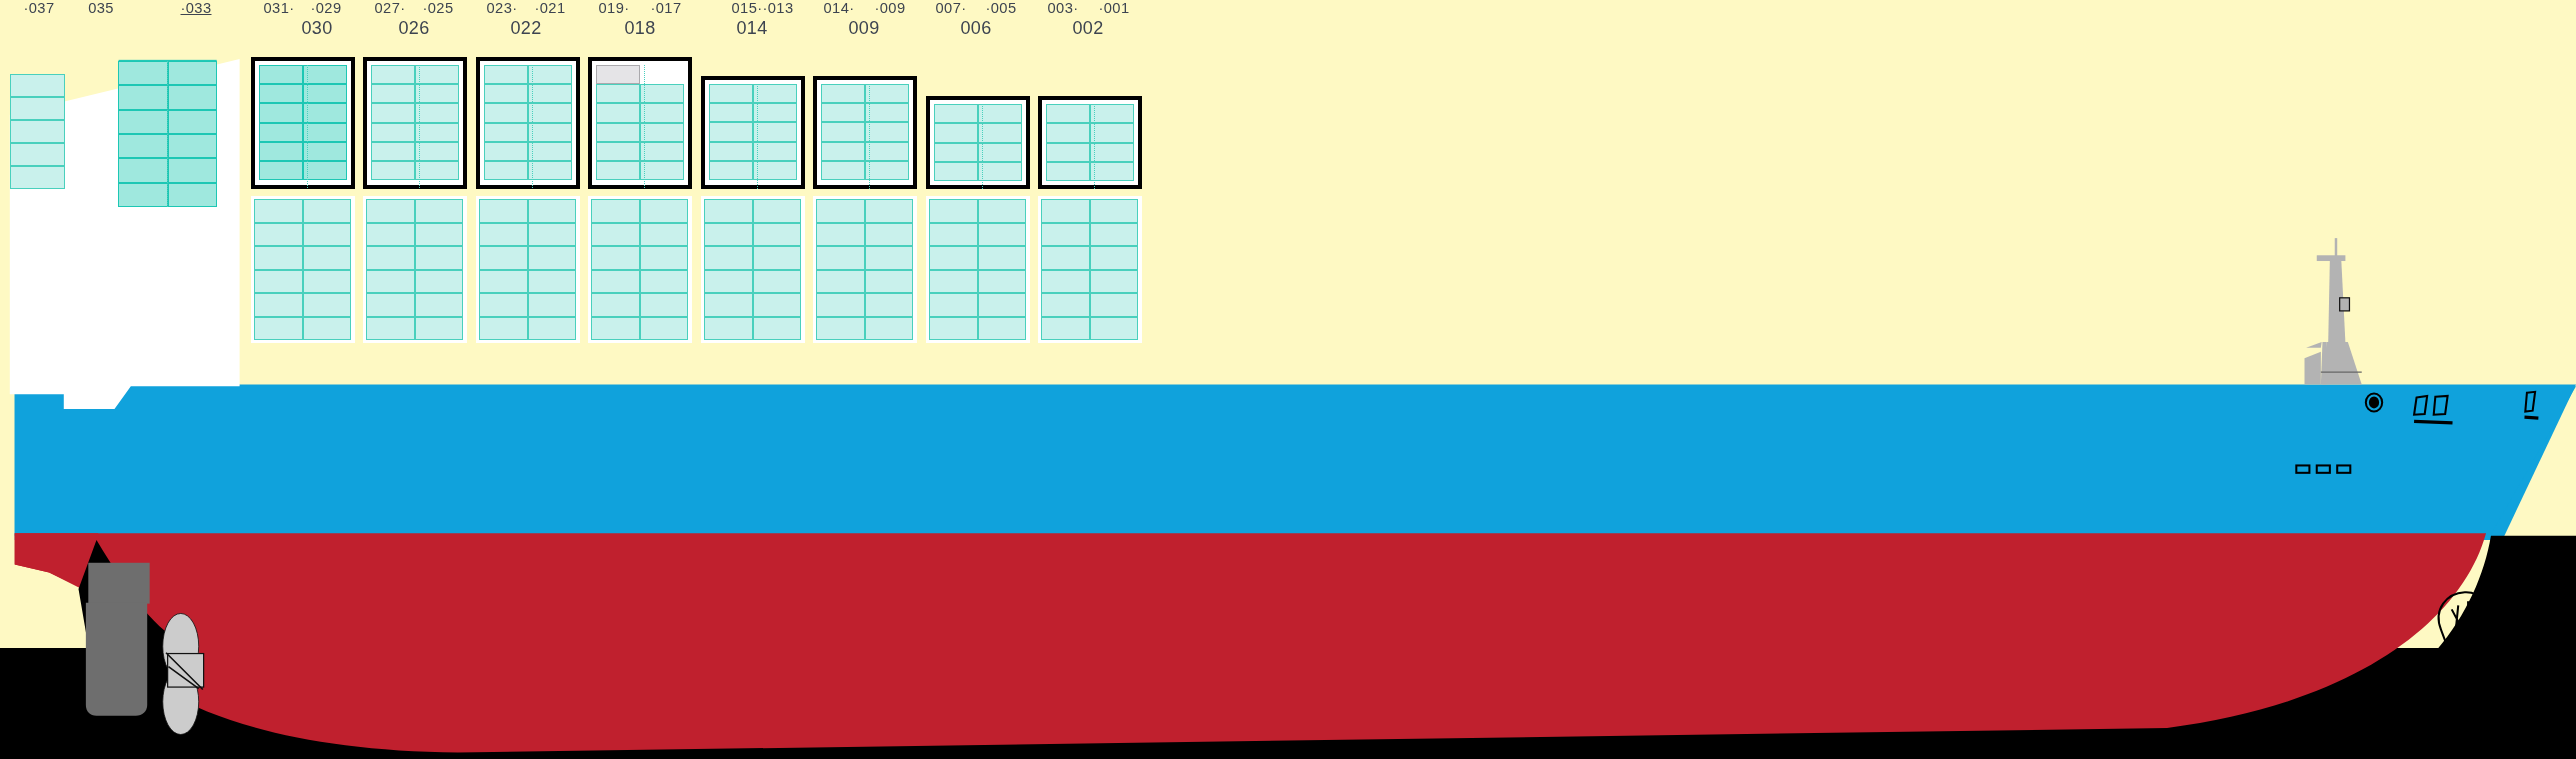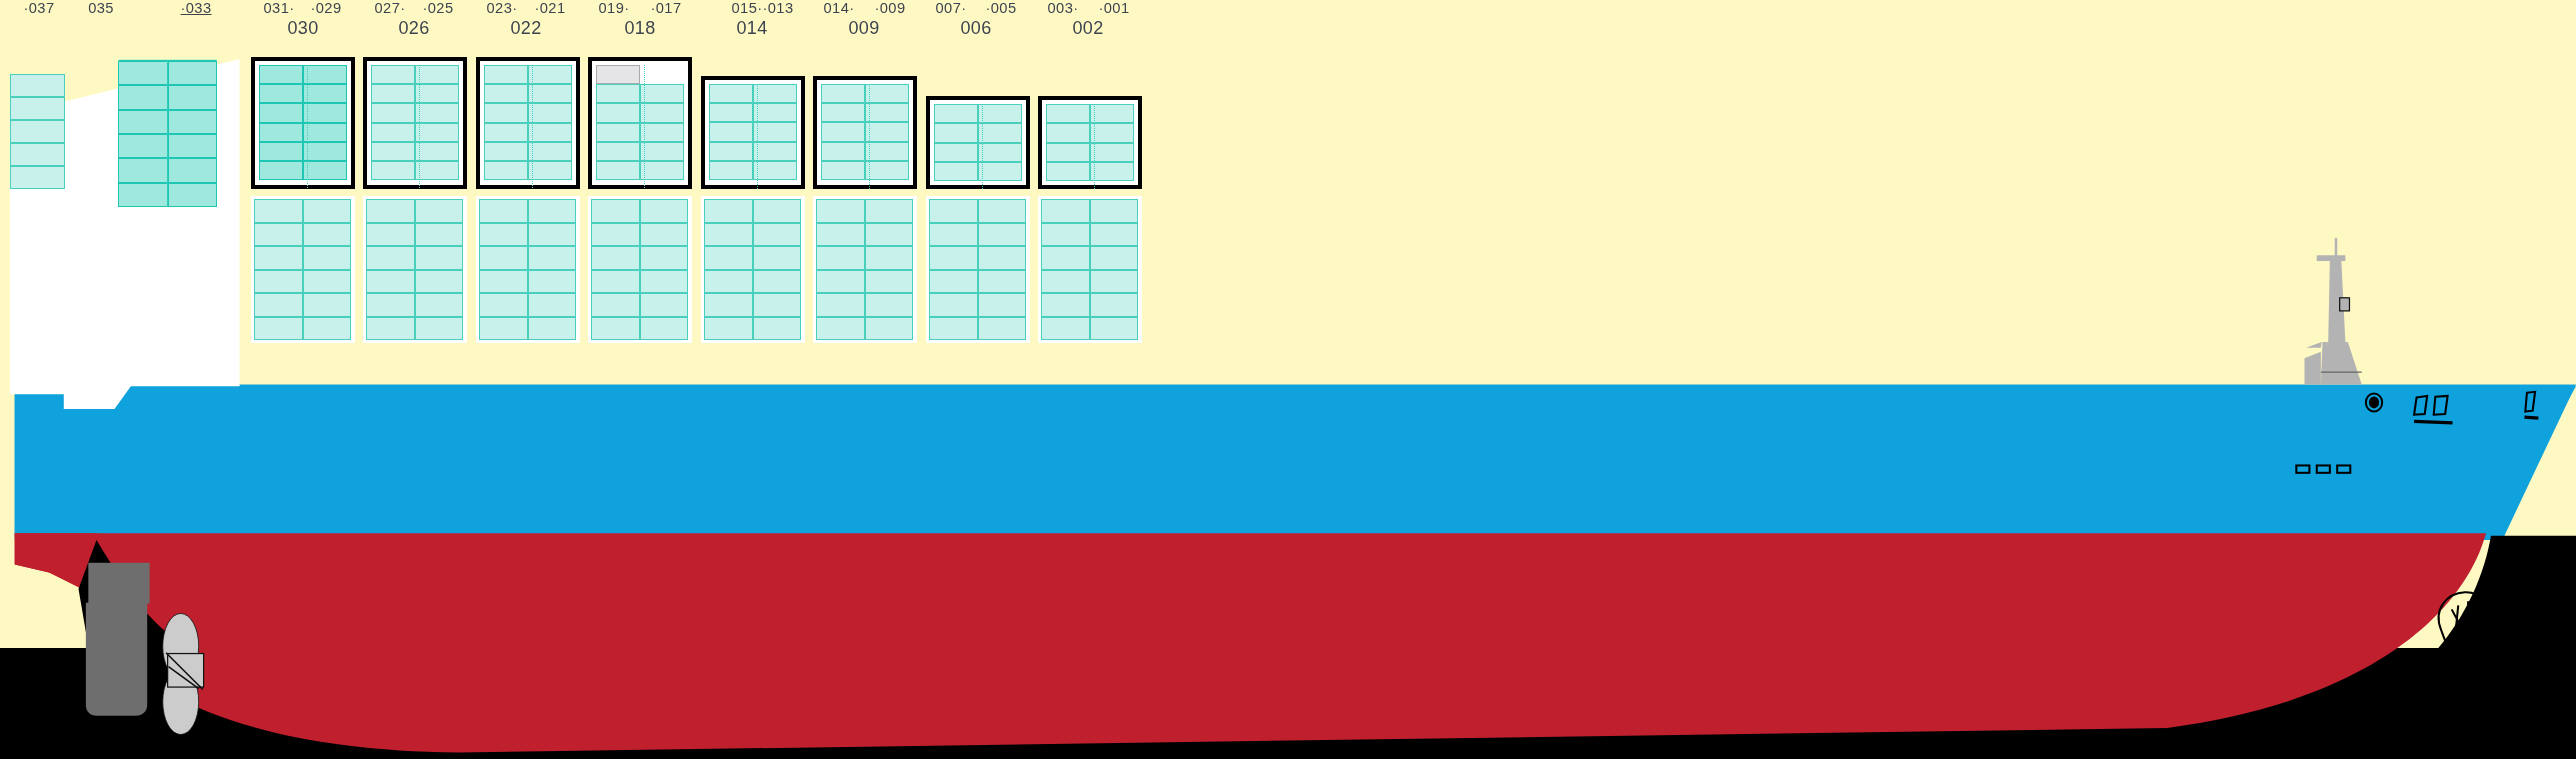--- a/index.html
+++ b/index.html
@@ -54,21 +54,21 @@
       <div class="baylabel odd" style="left: 614px;">019·</div>
       <div class="baylabel odd" style="left: 666px;">·017</div>
       <div class="baylabel odd" style="left: 727px; margin-left: 20px;">015·</div>
       <div class="baylabel odd" style="left: 778px;">·013</div>
       <div class="baylabel odd" style="left: 839px;">014·</div>
       <div class="baylabel odd" style="left: 890px;">·009</div>
       <div class="baylabel odd" style="left: 951px;">007·</div>
       <div class="baylabel odd" style="left: 1001px;">·005</div>
       <div class="baylabel odd" style="left: 1063px;">003·</div>
       <div class="baylabel odd" style="left: 1114px;">·001</div>
-      <div class="baylabel even" style="left: 303px;">030</div>
+      <div class="baylabel even" style="left: 317px;">030</div>
       <div class="baylabel even" style="left: 414px;">026</div>
       <div class="baylabel even" style="left: 526px;">022</div>
       <div class="baylabel even" style="left: 640px;">018</div>
       <div class="baylabel even" style="left: 752px;">014</div>
       <div class="baylabel even" style="left: 864px;">009</div>
       <div class="baylabel even" style="left: 976px;">006</div>
       <div class="baylabel even" style="left: 1088px;">002</div>
     </div>
 
   <svg class="hullsvg" viewBox="0 0 3150 929">

